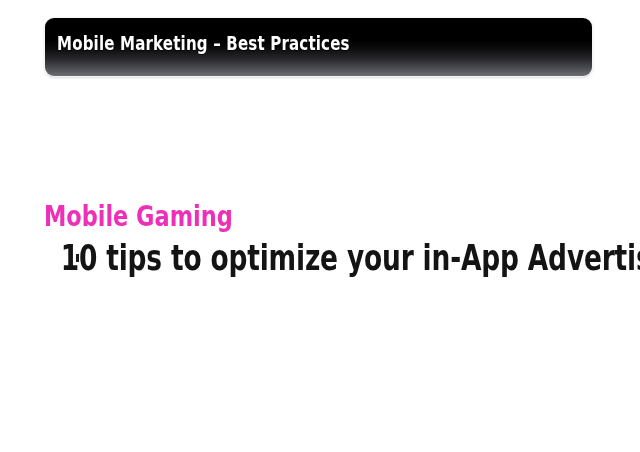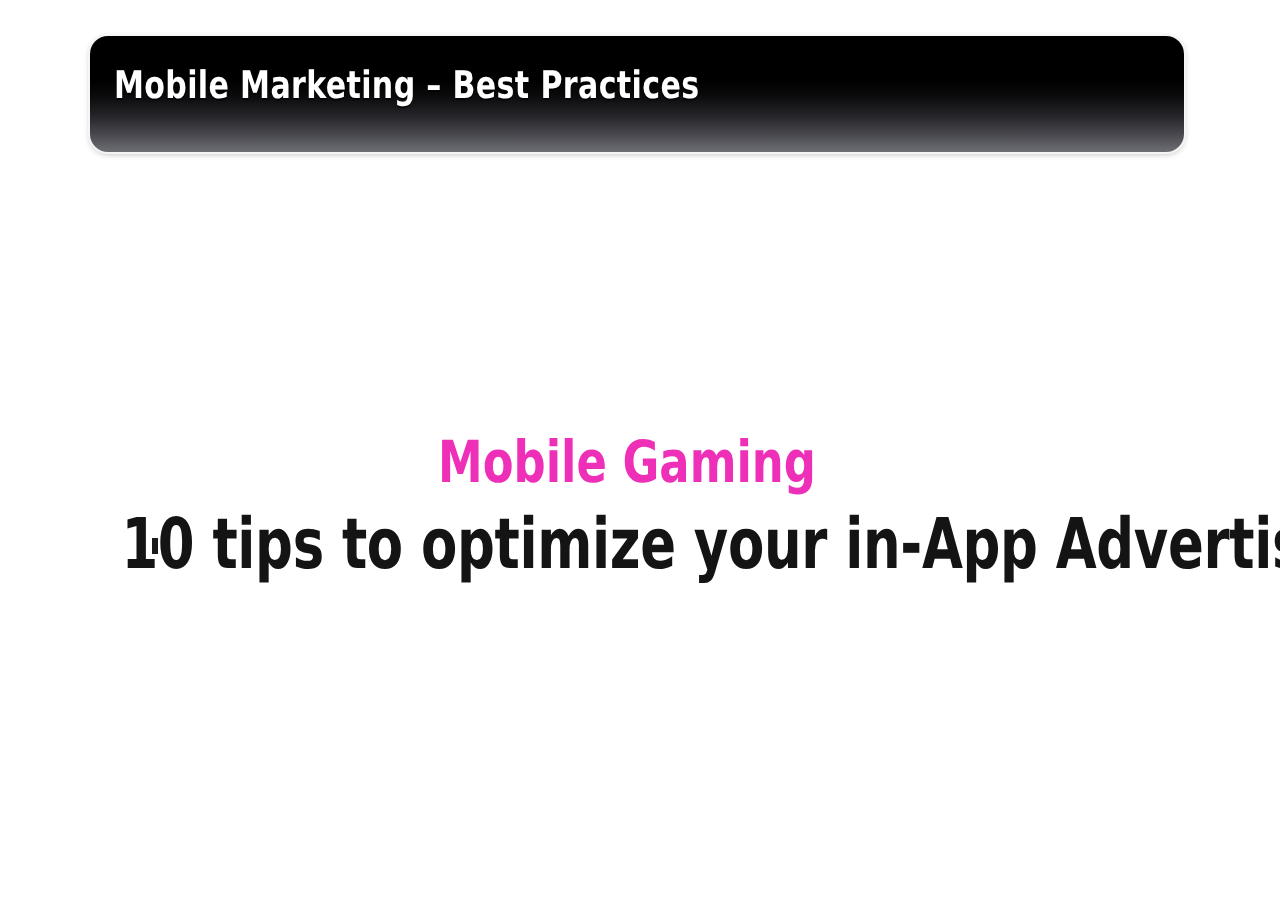--- a/index.html
+++ b/index.html
@@ -58,23 +58,22 @@
     transform-origin: left center;
     white-space: nowrap;
     text-shadow: 0 1px 0 rgba(0,0,0,0.65);
     margin-top: -8px;
   }
 
   
   #body-block {
     position: absolute;
     left: 0;
-    top: 214px;
+    top: 199px;
     width: 627px;
-    text-align: center;
   }
 
   #lead-title {
     color: #ee2fb8;
     font-family: "DejaVu Sans Condensed", "Liberation Sans Narrow",
                  "Liberation Sans", sans-serif;
     font-weight: bold;
     font-size: 29px;
     line-height: 34px;
     letter-spacing: 0px;

